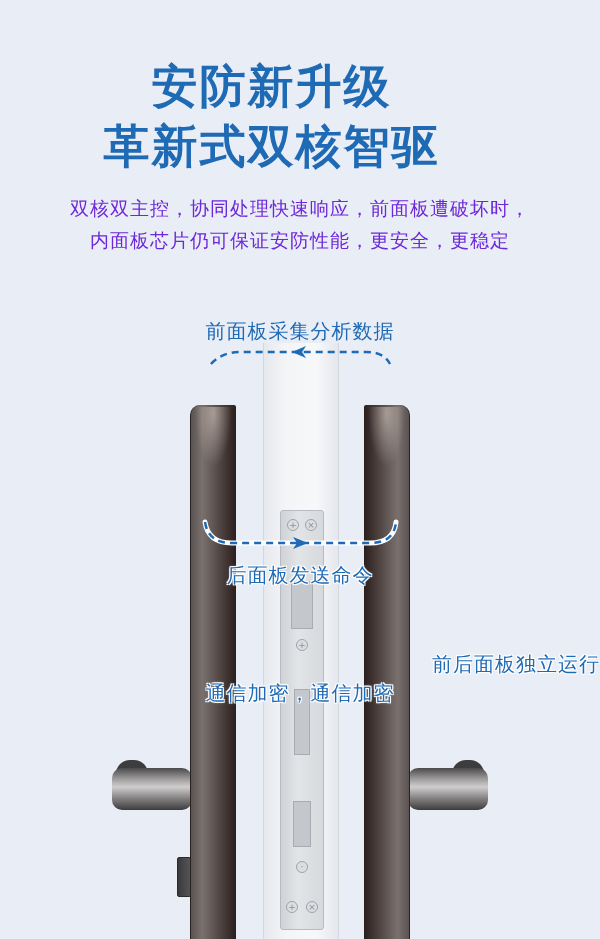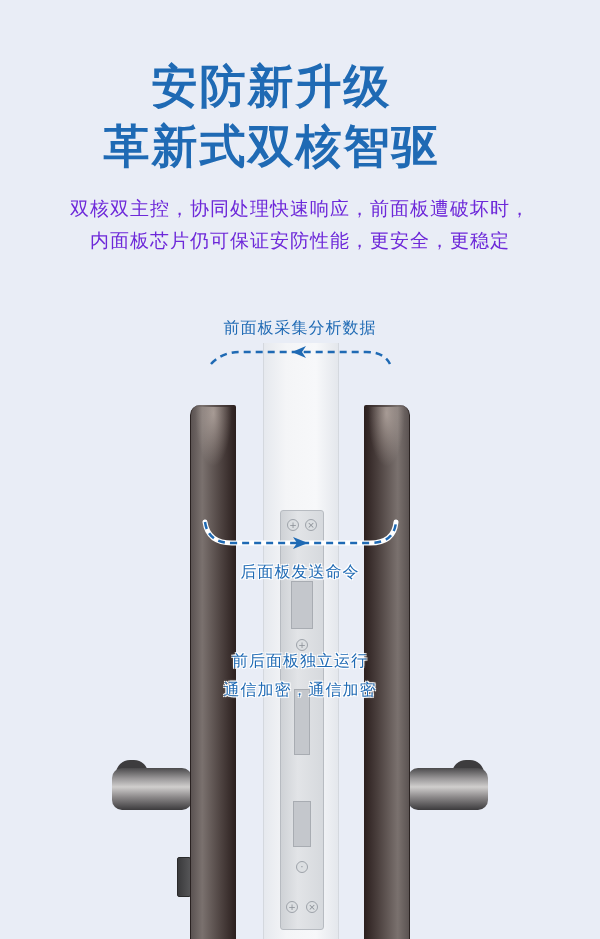--- a/index.html
+++ b/index.html
@@ -78,29 +78,29 @@
   .handle-cap.right { left: 452px; }
   .knob {
     position: absolute; left: 177px; top: 857px; width: 14px; height: 40px;
     background: linear-gradient(90deg,#3a3a3c,#555557);
     border: 1px solid #2a2a2b; border-radius: 2px;
   }
 
   
   .label {
     position: absolute; left: 0; width: 600px; text-align: center;
-    color: #1f6ab4; font-size: 16px; letter-spacing: 1px;
+    color: #1f6ab4; font-size: 20px; letter-spacing: 1px;
   }
   .label.outline {
     color: #1f6ab4;
     text-shadow: -1px -1px 0 #fff, 1px -1px 0 #fff, -1px 1px 0 #fff, 1px 1px 0 #fff, 0 0 3px #fff;
   }
   .label.front { top: 318px; }
   .label.back { top: 562px; }
-  .label.indep1 { top: 651px; }
+  .label.indep1 { top: 651px; text-align: right; }
   .label.indep2 { top: 680px; }
 
   svg.arrow { position: absolute; left: 0; top: 0; overflow: visible; }
 </style>
 </head>
 <body>
 
 <h1 class="title l1">安防新升级</h1>
 <h1 class="title l2">革新式双核智驱</h1>
 <p class="desc l1">双核双主控，协同处理快速响应，前面板遭破坏时，</p>

